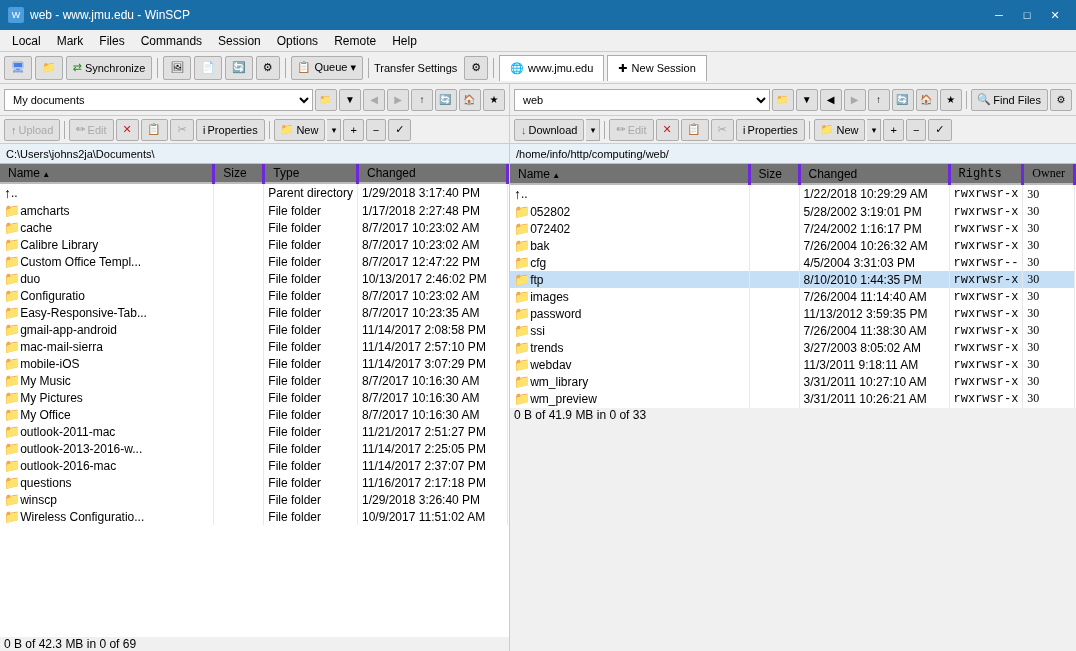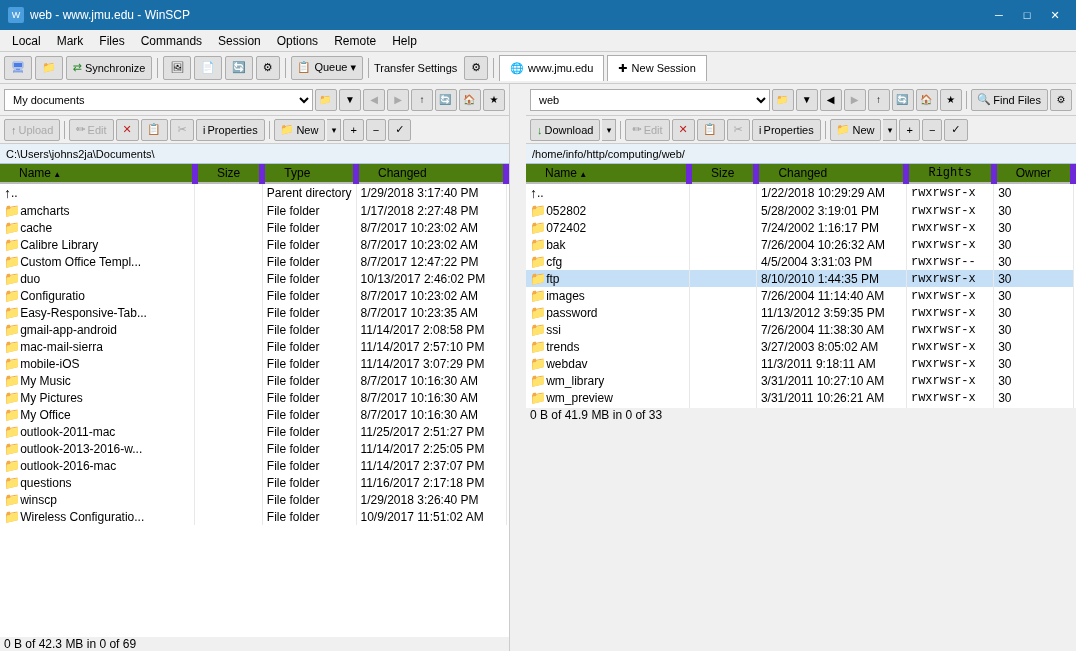--- a/index.html
+++ b/index.html
@@ -211,21 +211,20 @@
     #main-layout {
       display: flex;
       flex-direction: column;
       height: calc(651px - 30px - 22px - 32px);
     }
 
     #split-panels {
       display: flex;
       flex: 1;
       overflow: hidden;
-      gap: 16px;
     }
 
     
     #left-panel {
       width: 510px;
       display: flex;
       flex-direction: column;
       border-right: 1px solid #ccc;
     }
 
@@ -242,24 +241,24 @@
       overflow-y: auto;
       overflow-x: auto;
       background: white;
     }
     .file-list {
       width: 100%;
       border-collapse: collapse;
       font-size: 12px;
     }
     .file-list thead th {
-      background: #4d7c0f;
-      border-right: 6px solid #6d28d9;
+      background: #737373;
+      border-right: 3px solid #6d28d9;
       border-bottom: 2px solid #bbb;
-      padding: 2px 19px;
+      padding: 2px 8px;
       text-align: left;
       font-weight: normal;
       position: sticky;
       top: 0;
       z-index: 1;
       cursor: pointer;
       white-space: nowrap;
     }
     .file-list tbody tr {
       cursor: pointer;
@@ -290,21 +289,21 @@
     .file-list-container::-webkit-scrollbar-track { background: #f0f0f0; }
     .file-list-container::-webkit-scrollbar-thumb { background: #c0c0c0; border: 1px solid #aaa; }
 
     
     .sort-asc::after { content: ' ▲'; font-size: 8px; }
 
     .col-size { width: 50px; text-align: right; }
     .col-type { width: 90px; }
     .col-changed { width: 150px; }
     .col-rights { width: 70px; font-family: Liberation Mono, monospace; }
-    .col-owner { width: 40px; }
+    .col-owner { width: 40px; font-family: Liberation Serif, serif; }
   </style>
 </head>
 <body>
 
 <div id="title-bar">
   <div id="title-bar-left">
     <div id="title-bar-icon">W</div>
     <span>web - www.jmu.edu - WinSCP</span>
   </div>
   <div id="title-bar-controls">
@@ -582,21 +581,21 @@
               </tr>
               <tr>
                 <td>
                   <div class="name-cell">
                     <span style="font-size:13px;color:#e8c84a">📁</span>
                     <span>outlook-2011-mac</span>
                   </div>
                 </td>
                 <td class="col-size"></td>
                 <td class="col-type">File folder</td>
-                <td class="col-changed">11/25/2017  2:51:27 PM</td>
+                <td class="col-changed">11/21/2017  2:51:27 PM</td>
               </tr>
               <tr>
                 <td>
                   <div class="name-cell">
                     <span style="font-size:13px;color:#e8c84a">📁</span>
                     <span>outlook-2013-2016-w...</span>
                   </div>
                 </td>
                 <td class="col-size"></td>
                 <td class="col-type">File folder</td>

